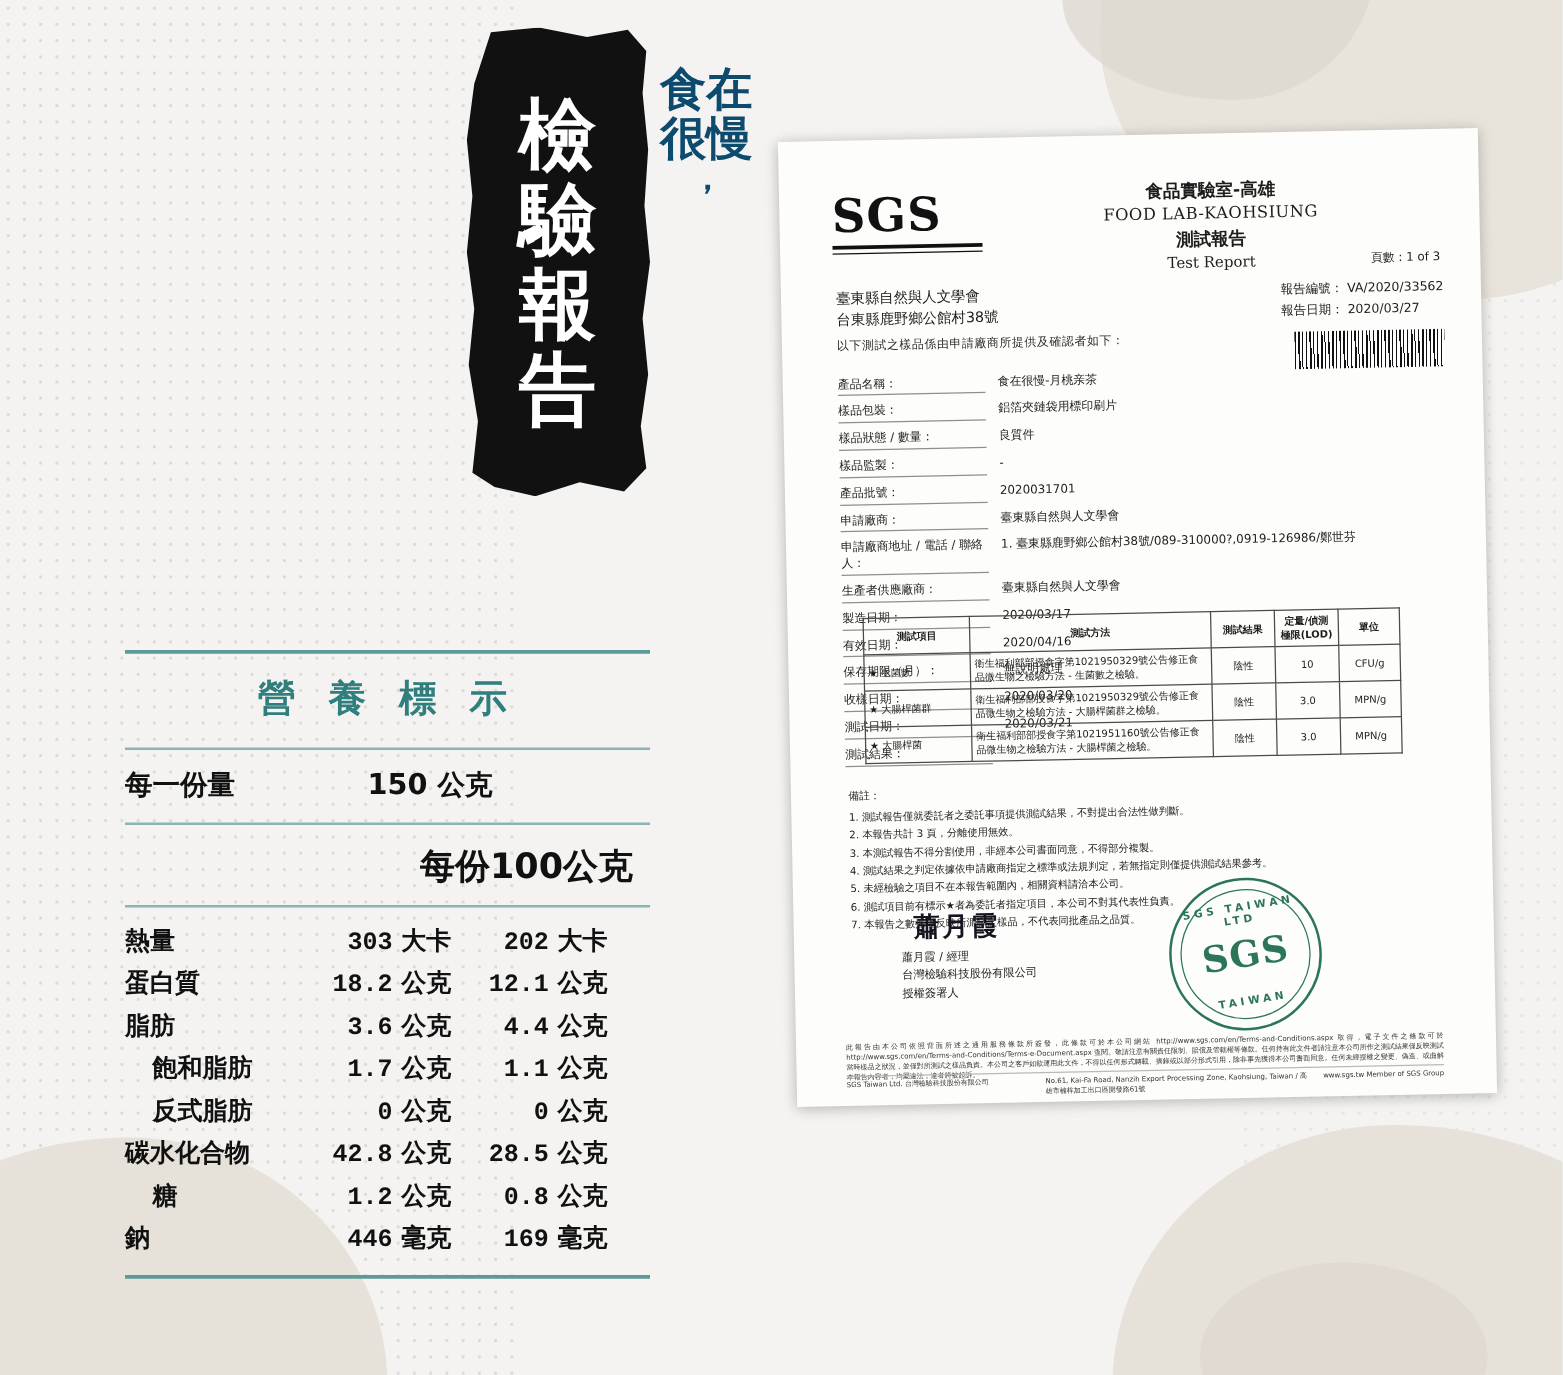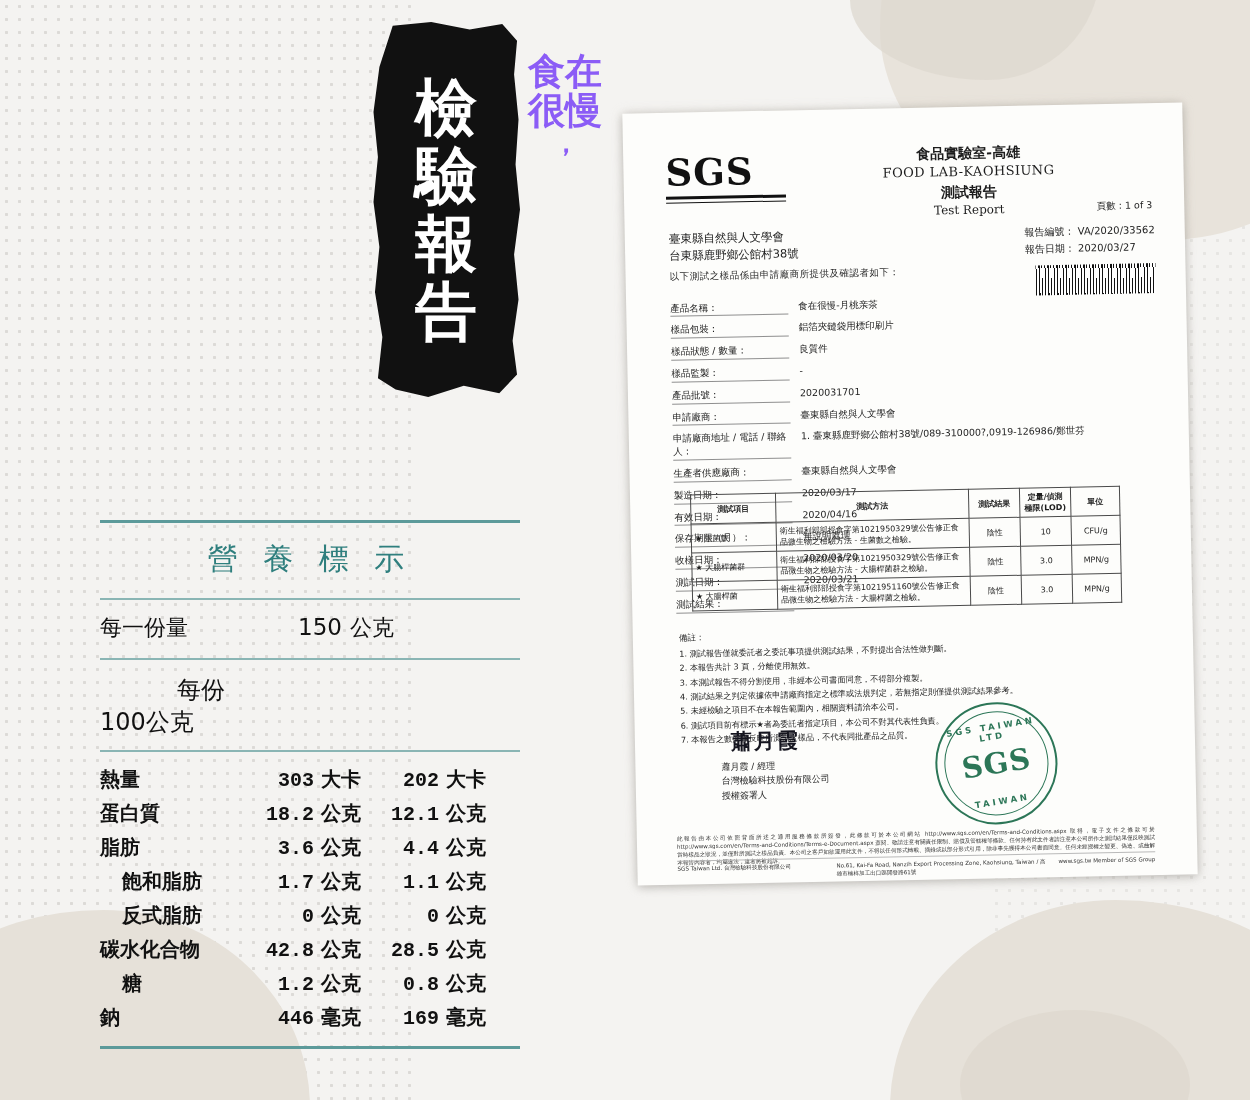--- a/index.html
+++ b/index.html
@@ -107,21 +107,21 @@
     line-height: 1;
   }
   .slogan {
     position: absolute;
     left: 528px;
     top: 52px;
     width: 76px;
     display: flex;
     flex-direction: column;
     align-items: center;
-    color: #8b5cf6;
+    color: #0c4a6e;
     font-family: "DejaVu Serif", "Liberation Serif", serif;
     font-size: 37px;
     font-weight: bold;
     line-height: 1.06;
   }
   .slogan .comma {
     font-size: 26px;
     line-height: .8;
     padding: 3px 0 4px 0;
   }
@@ -137,48 +137,47 @@
   .nut-rule {
     height: 3px;
     background: #5c9a9a;
     margin: 0;
   }
   .nut-rule.thin { height: 2px; background: #8ab5b4; }
   .nut-title {
     text-align: center;
     font-family: "DejaVu Serif", "Liberation Serif", serif;
     font-size: 30px;
-    font-weight: normal;
+    font-weight: bold;
     color: #2f7f7e;
     letter-spacing: 8px;
     padding: 16px 0 18px 0;
   }
   .serv-row {
     display: flex;
     align-items: baseline;
     font-size: 22px;
-    font-weight: normal;
+    font-weight: bold;
     padding: 3px 0;
   }
   .serv-label { width: 150px; }
   .serv-val {
     width: 92px;
     text-align: right;
     padding-right: 8px;
     font-size: 23px;
   }
   .serv-unit { font-size: 22px; }
   .serv-block { padding: 10px 0 12px 0; }
 
   .col-head {
     display: flex;
     padding: 14px 0 12px 0;
-    font-size: 24px;
-    font-weight: normal;
-    flex-direction: column;
+    font-size: 28px;
+    font-weight: bold;
   }
   .col-head .spacer { flex: 1; }
   .col-head .c1 { width: 125px; text-align: right; }
   .col-head .c2 { width: 128px; text-align: left; }
 
   .nut-rows { padding: 12px 0 10px 0; font-family: Liberation Mono, monospace; }
   .nut-row {
     display: flex;
     align-items: baseline;
     font-size: 20px;

